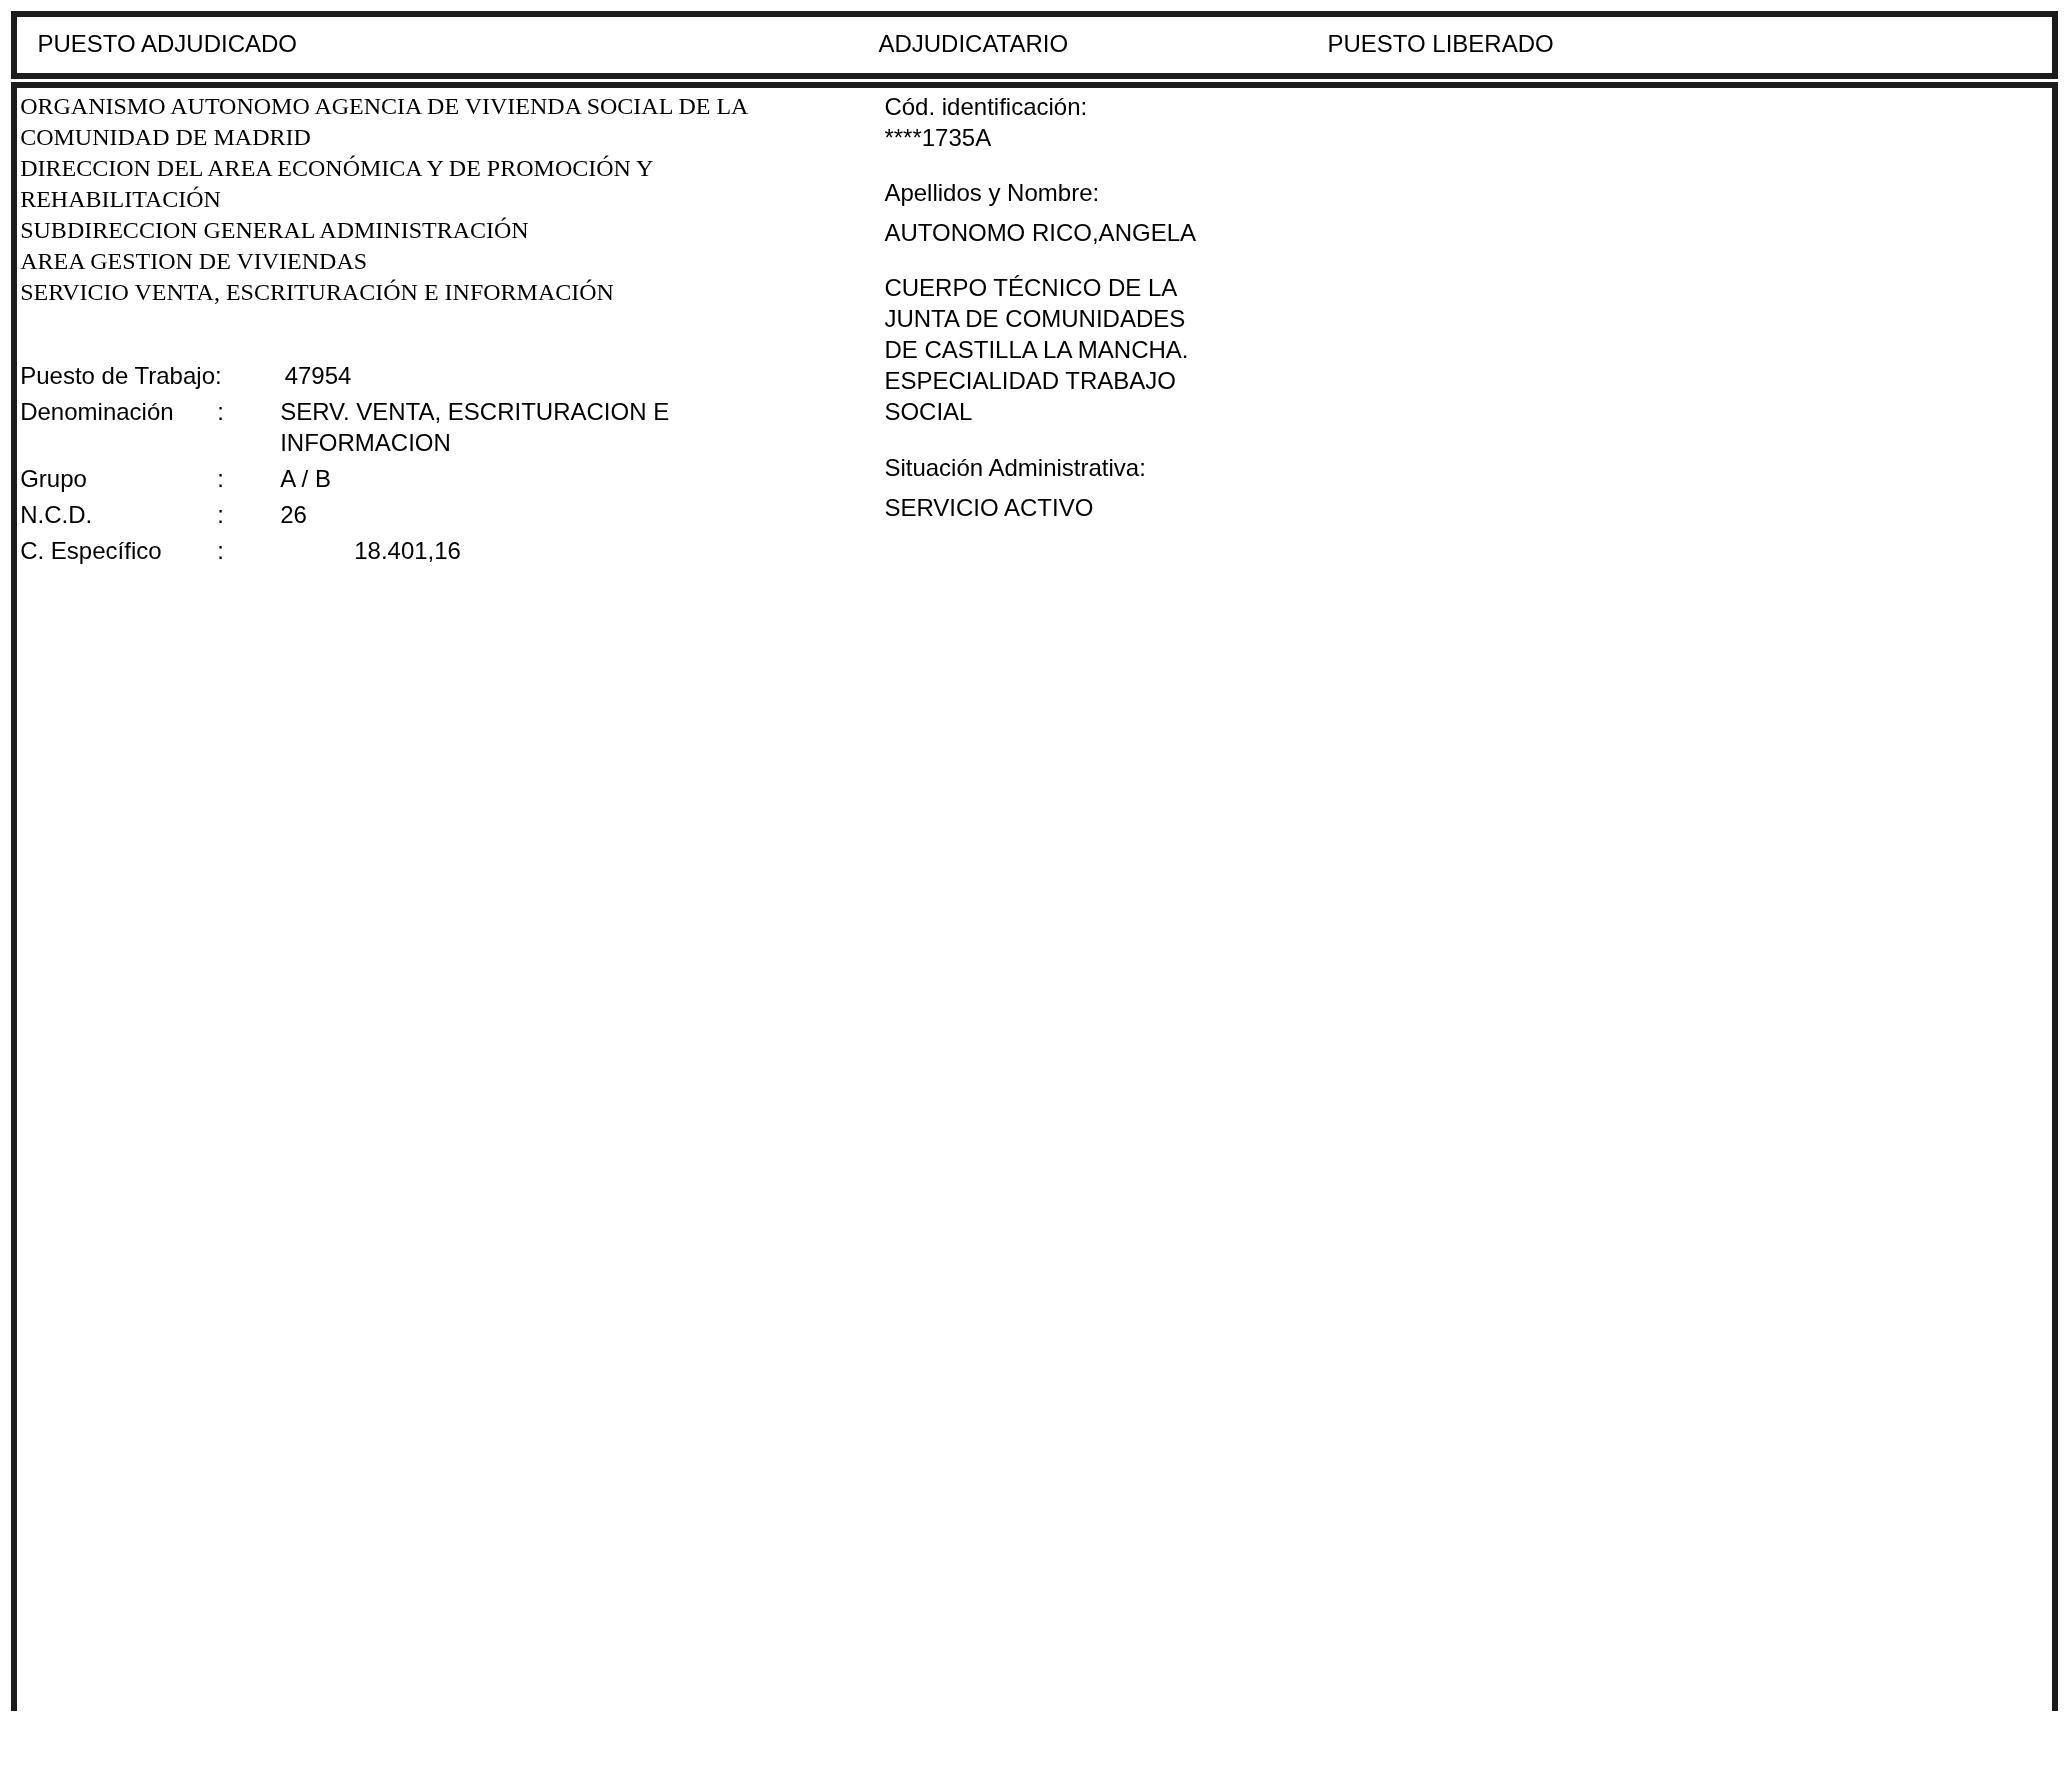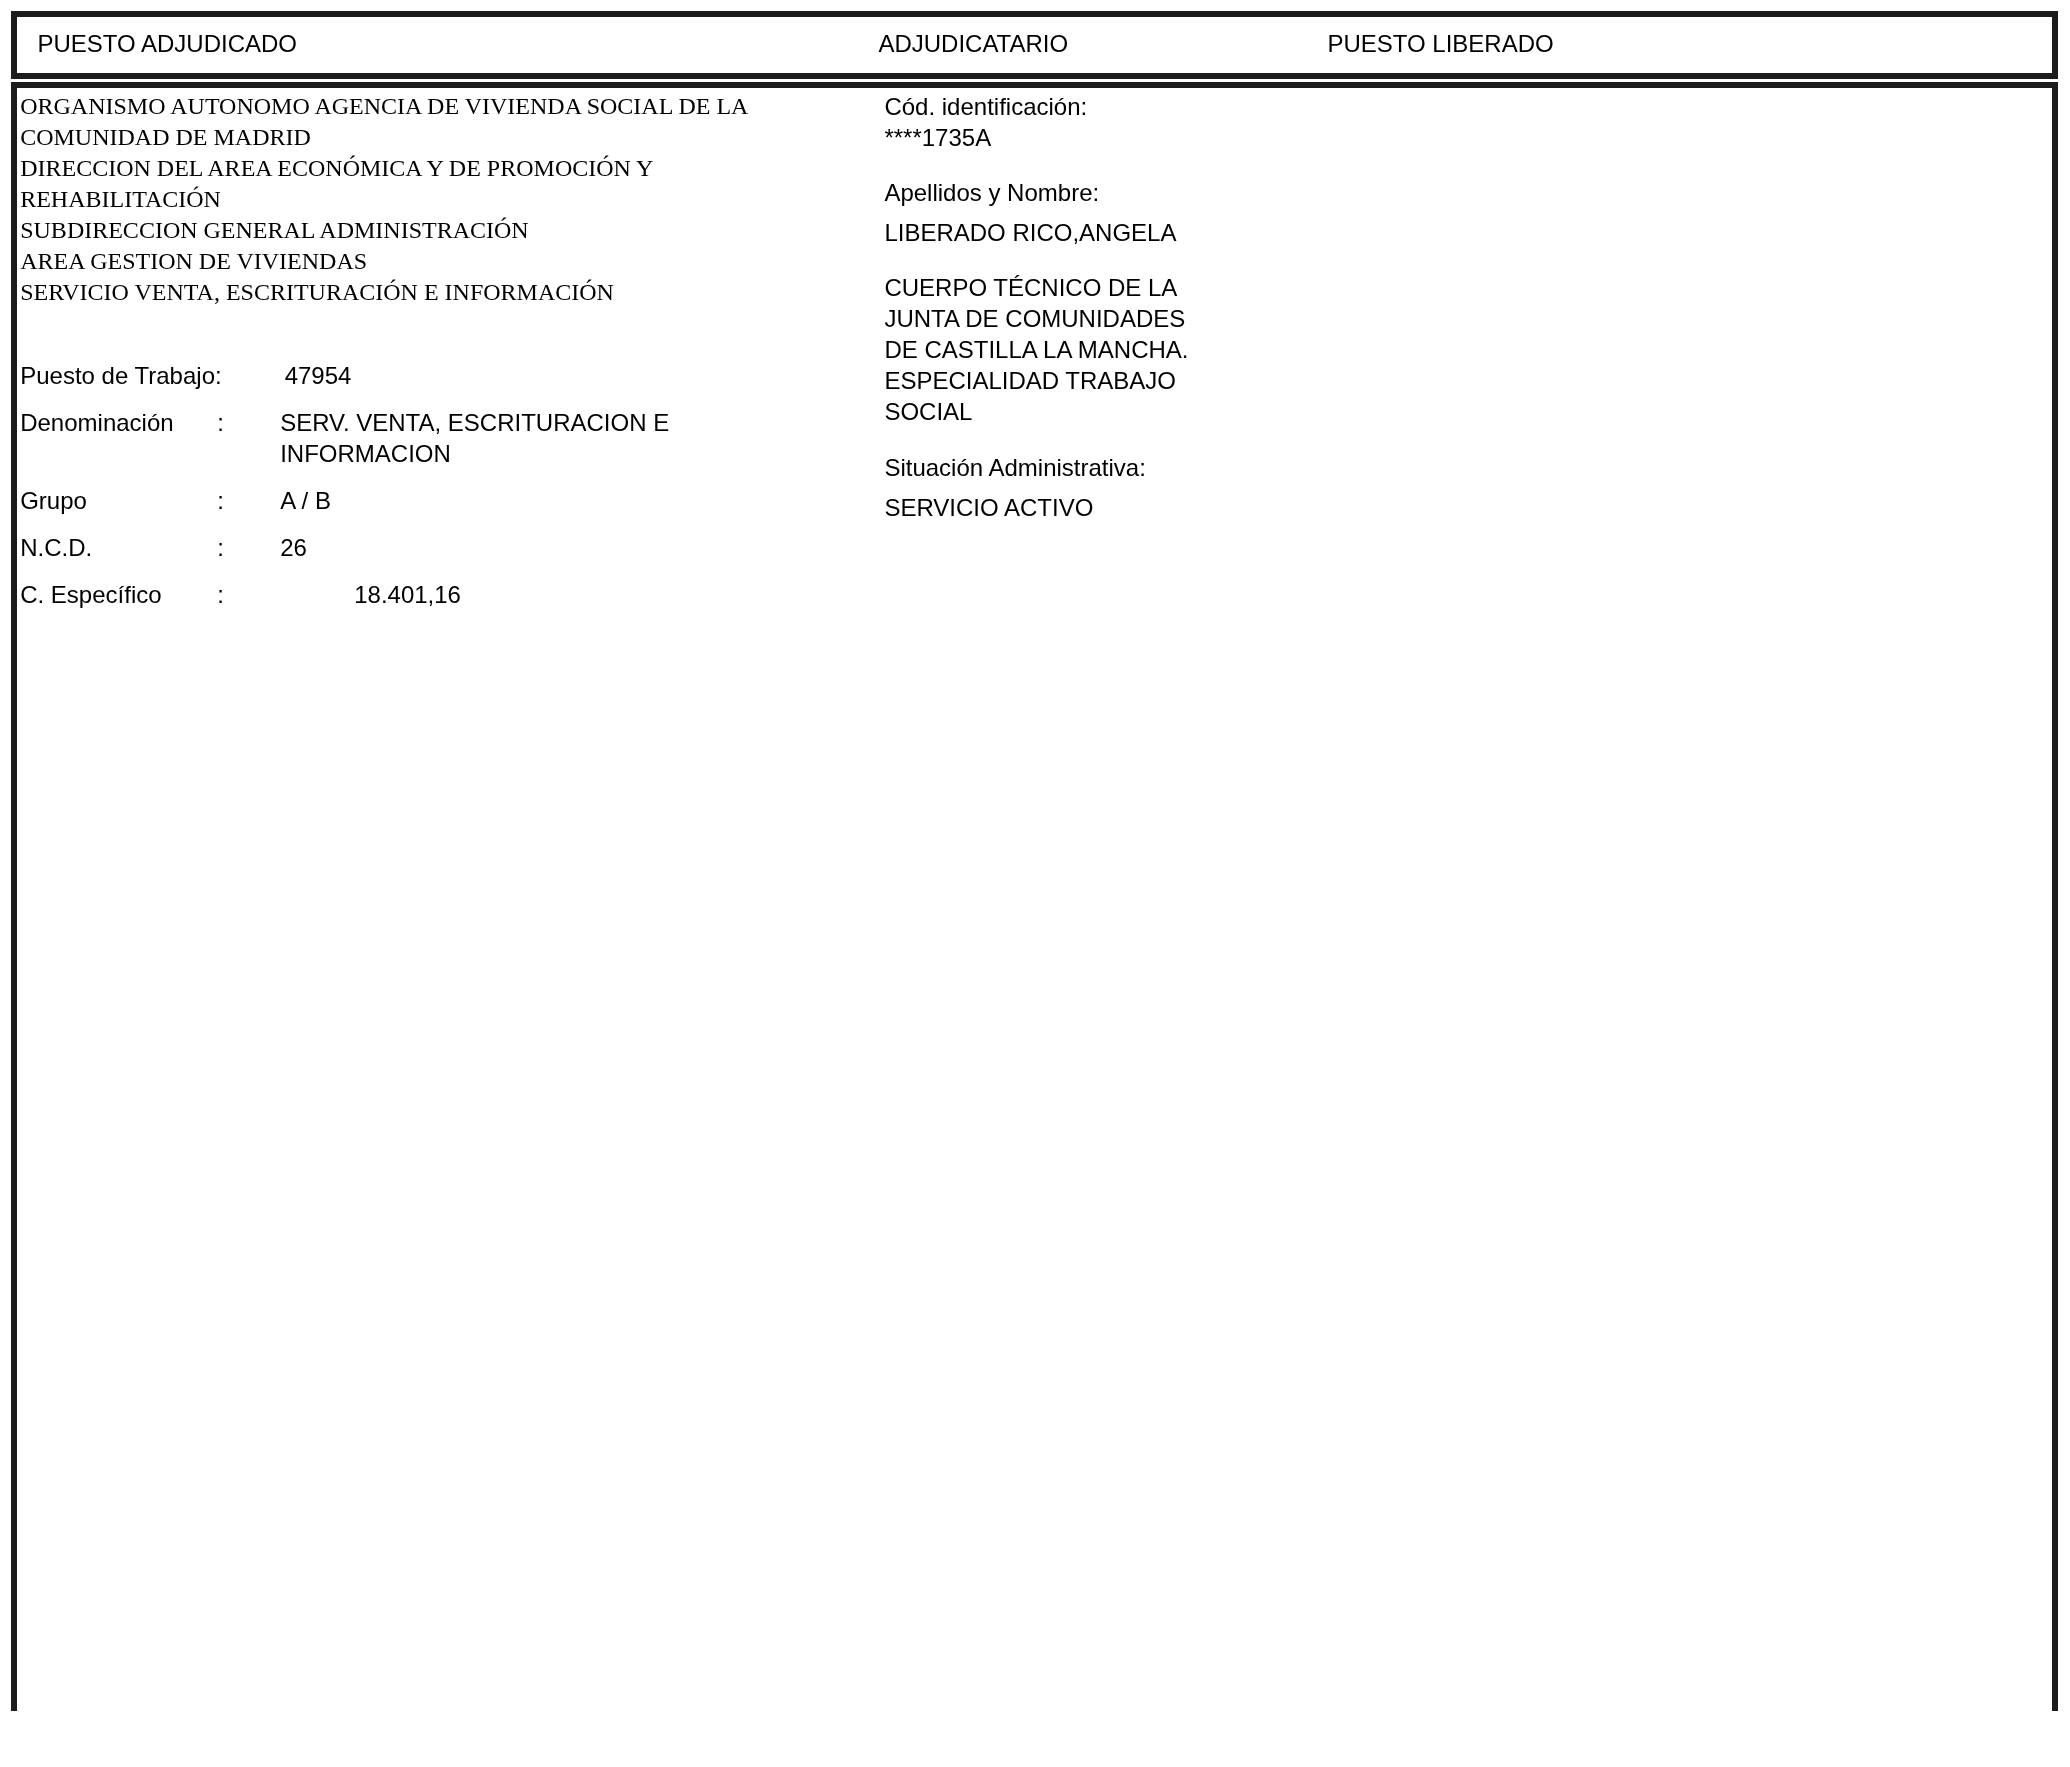--- a/index.html
+++ b/index.html
@@ -56,21 +56,21 @@
   .org {
     white-space: pre-line;
     font-family: Liberation Serif, serif;
   }
   .fields {
     margin-top: 52px;
   }
   .frow {
     display: flex;
     align-items: flex-start;
-    margin-top: 16px;
+    margin-top: 5px;
   }
   .frow:first-child { margin-top: 0; }
   .flabel {
     flex: 0 0 197px;
     white-space: nowrap;
   }
   .fsep {
     flex: 0 0 63px;
   }
   .fvalue {
@@ -152,21 +152,21 @@
       </div>
     </div>
 
     <div class="col-mid">
       <div class="group tight">
         <div class="glabel">Cód. identificación:</div>
         <div class="gvalue">****1735A</div>
       </div>
       <div class="group">
         <div class="glabel">Apellidos y Nombre:</div>
-        <div class="gvalue">LIBERADO RICO,ANGELA</div>
+        <div class="gvalue">AUTONOMO RICO,ANGELA</div>
       </div>
       <div class="group">
         <div class="gvalue">CUERPO TÉCNICO DE LA
 JUNTA DE COMUNIDADES
 DE CASTILLA LA MANCHA.
 ESPECIALIDAD TRABAJO
 SOCIAL</div>
       </div>
       <div class="group">
         <div class="glabel">Situación Administrativa:</div>

